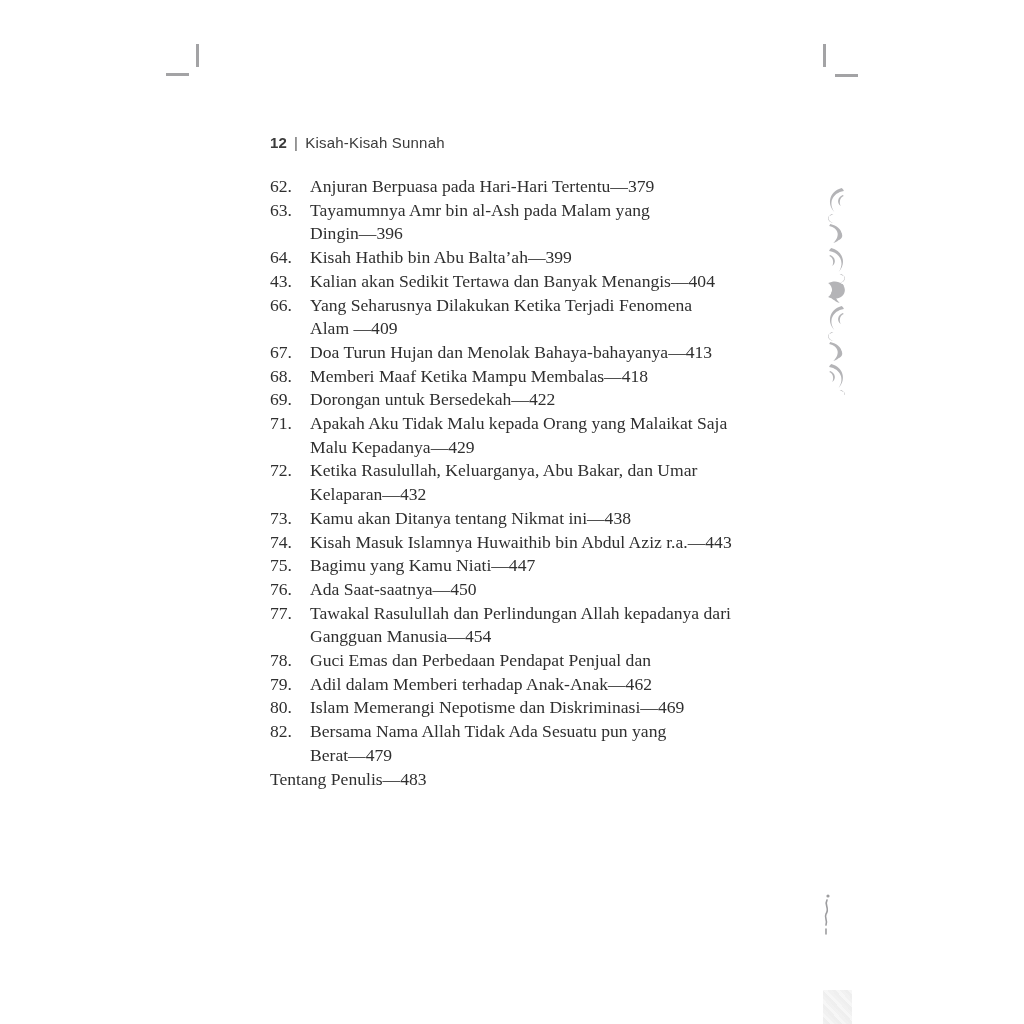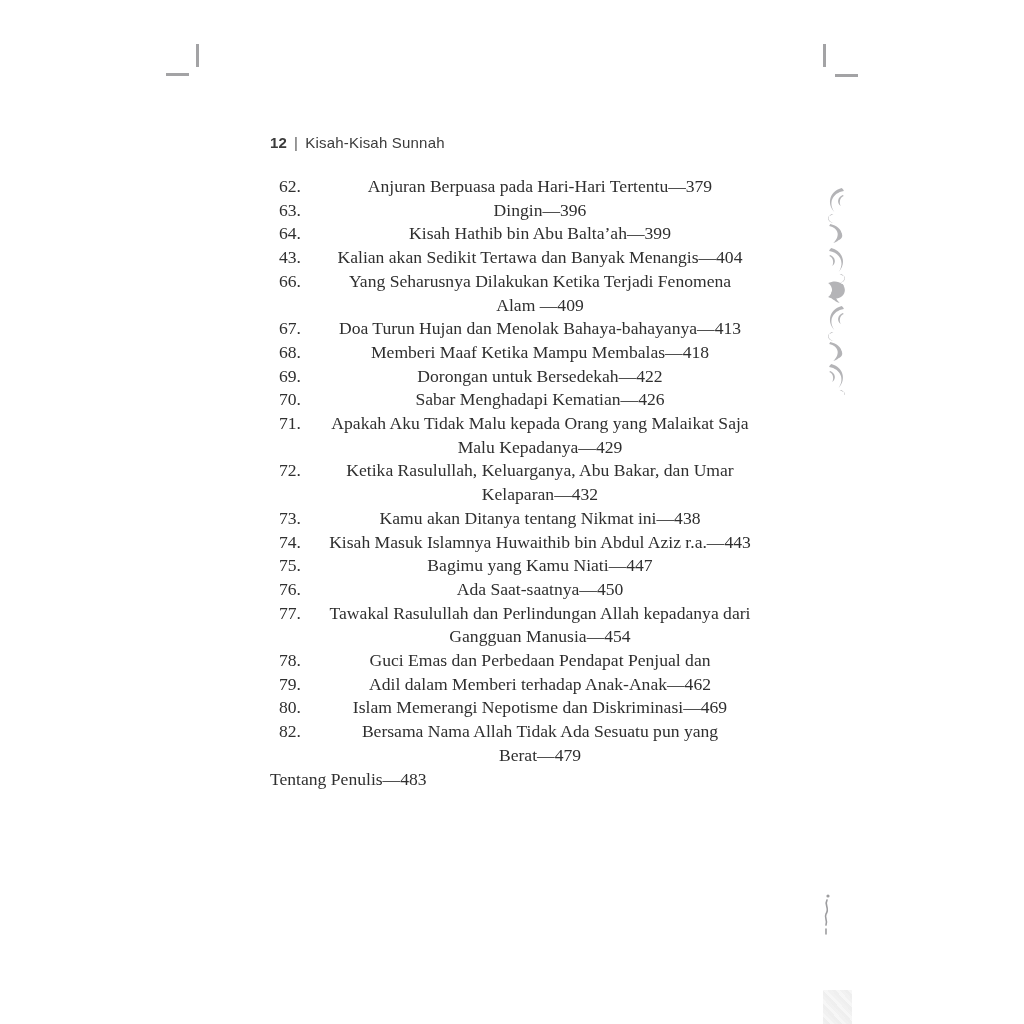--- a/index.html
+++ b/index.html
@@ -52,21 +52,21 @@
   
   .toc {
     position: absolute;
     left: 270px;
     top: 131px;
     width: 500px;
     font-size: 17.6px;
     line-height: 23.7px;
     color: var(--text);
   }
-  .toc-row { display: flex; align-items: flex-start; text-align: center; }
+  .toc-row { display: flex; align-items: flex-start; }
   .toc-num { flex: 0 0 40px; width: 40px; }
   .toc-text { flex: 1 1 auto; }
   .toc-line { white-space: nowrap; }
   .toc-closing { white-space: nowrap; }
 
   
   .ornament {
     position: absolute;
     left: 825px;
     top: 143px;
@@ -114,20 +114,21 @@
   <div class="toc" id="toc">
       <div class="toc-row">
         <span class="toc-num">62.</span>
         <div class="toc-text">
           <div class="toc-line">Anjuran Berpuasa pada Hari-Hari Tertentu—379</div>
         </div>
       </div>
       <div class="toc-row">
         <span class="toc-num">63.</span>
         <div class="toc-text">
+          <div class="toc-line">Tayamumnya Amr bin al-Ash pada Malam yang</div>
           <div class="toc-line">Dingin—396</div>
         </div>
       </div>
       <div class="toc-row">
         <span class="toc-num">64.</span>
         <div class="toc-text">
           <div class="toc-line">Kisah Hathib bin Abu Balta’ah—399</div>
         </div>
       </div>
       <div class="toc-row">
@@ -152,26 +153,20 @@
       <div class="toc-row">
         <span class="toc-num">68.</span>
         <div class="toc-text">
           <div class="toc-line">Memberi Maaf Ketika Mampu Membalas—418</div>
         </div>
       </div>
       <div class="toc-row">
         <span class="toc-num">69.</span>
         <div class="toc-text">
           <div class="toc-line">Dorongan untuk Bersedekah—422</div>
-        </div>
-      </div>
-      <div class="toc-row">
-        <span class="toc-num">70.</span>
-        <div class="toc-text">
-          <div class="toc-line">Sabar Menghadapi Kematian—426</div>
         </div>
       </div>
       <div class="toc-row">
         <span class="toc-num">71.</span>
         <div class="toc-text">
           <div class="toc-line">Apakah Aku Tidak Malu kepada Orang yang Malaikat Saja</div>
           <div class="toc-line">Malu Kepadanya—429</div>
         </div>
       </div>
       <div class="toc-row">

